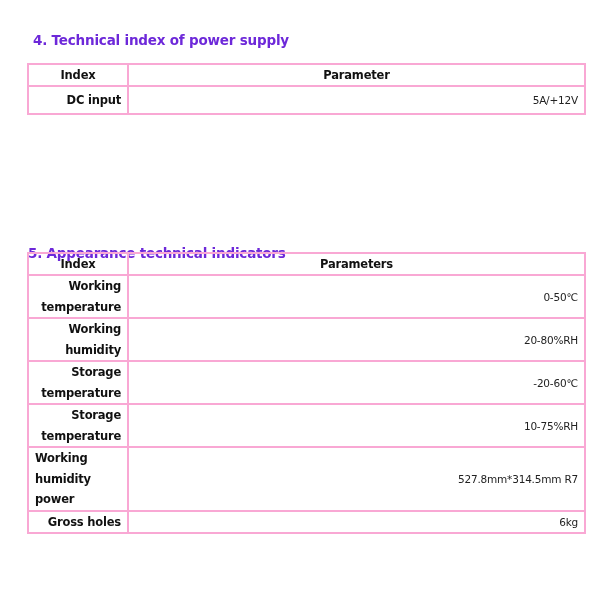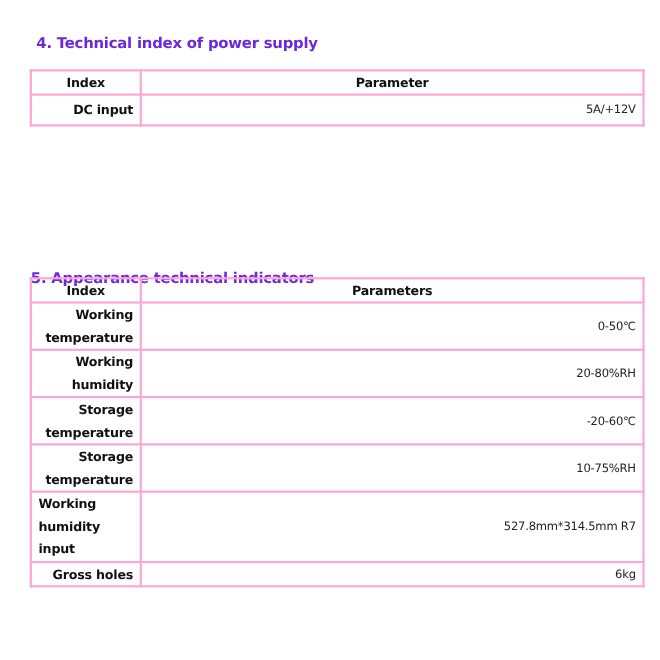--- a/index.html
+++ b/index.html
@@ -103,21 +103,21 @@
     <td class="idx">
       <div>Storage</div>
       <div>temperature</div>
     </td>
     <td class="val">10-75%RH</td>
   </tr>
   <tr class="r62">
     <td class="idx left">
       <div>Working</div>
       <div>humidity</div>
-      <div>input</div>
+      <div>power</div>
     </td>
     <td class="val">527.8mm*314.5mm R7</td>
   </tr>
   <tr class="r21">
     <td class="idx">Gross holes</td>
     <td class="val">6kg</td>
   </tr>
 </tbody>
   </table>
 

